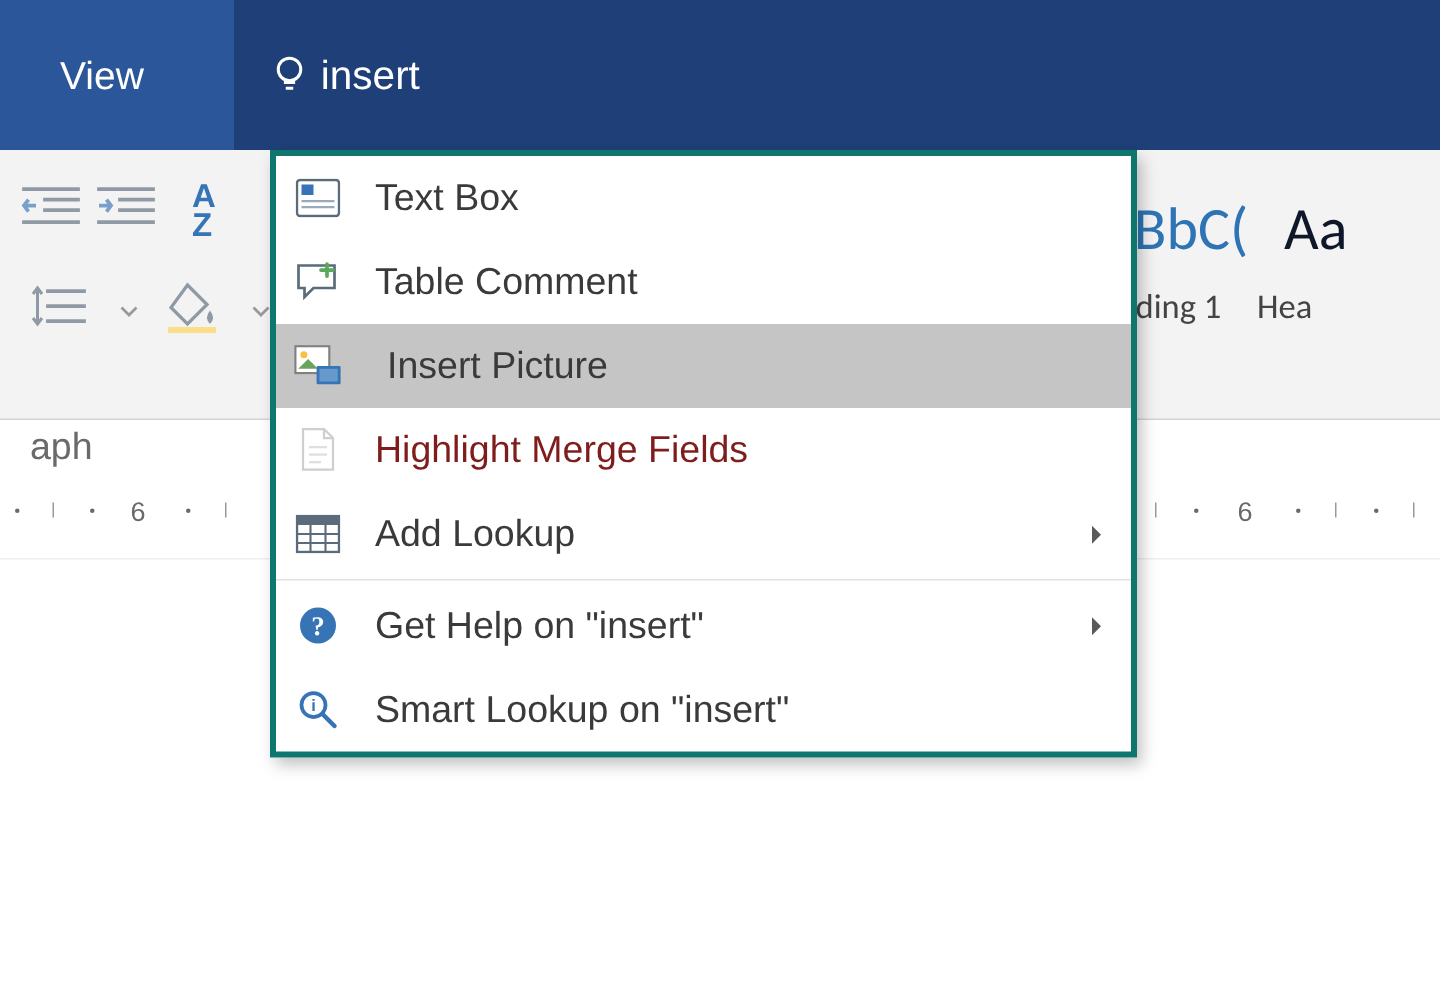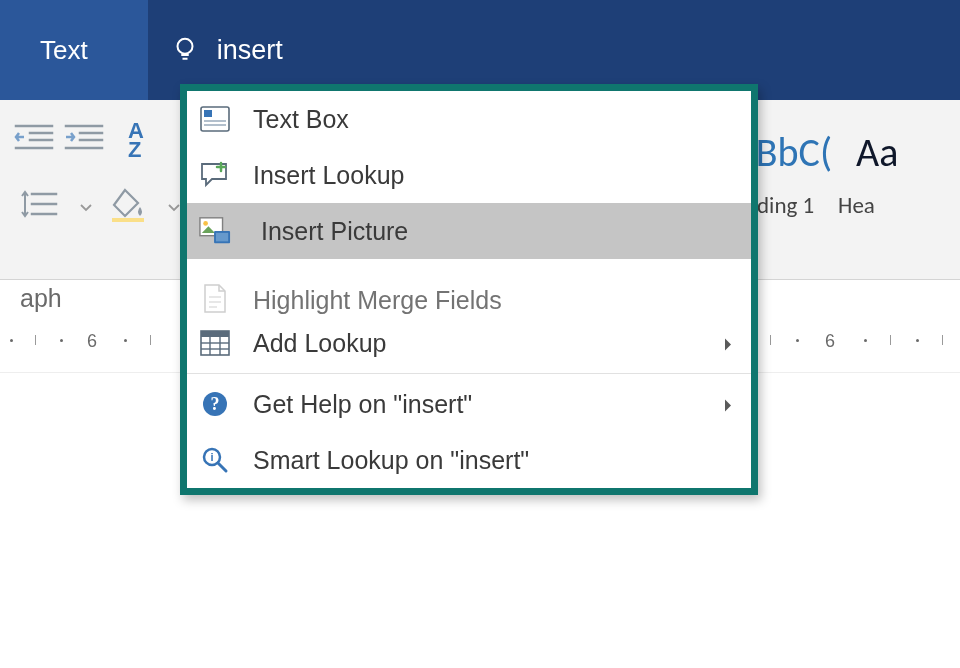--- a/index.html
+++ b/index.html
@@ -25,21 +25,21 @@
       font-weight: 400;
       margin-right: 60px;
     }
     .tell-me-region {
       background: #1e3f77;
       height: 100px;
       flex: 1;
       display: flex;
       align-items: center;
       padding-left: 22px;
-      gap: 17px;
+      gap: 6px;
     }
     .bulb-icon { width: 30px; height: 30px; }
     .tell-me-text { color: #fff; font-size: 27px; font-weight: 300; }
 
     .ribbon {
       background: #f3f3f3;
       border-bottom: 1px solid #d4d4d4;
       height: 180px;
       position: relative;
       display: flex;
@@ -112,43 +112,43 @@
       position: absolute;
       top: 4px;
       width: 1px;
       height: 10px;
       background: #9a9a9a;
     }
 
     .dropdown {
       position: absolute;
       left: 180px;
-      top: 84px;
+      top: 100px;
       width: 578px;
       background: #fff;
-      border: 7px solid #0f766e;
+      border: 4px solid #0f766e;
       box-shadow: 3px 5px 10px rgba(0,0,0,0.25);
       z-index: 10;
     }
     .dd-item {
       display: flex;
       align-items: center;
       height: 56px;
       padding-left: 12px;
       padding-right: 20px;
       font-size: 25px;
       color: #3a3a3a;
       gap: 22px;
       position: relative;
     }
     .dd-item.highlight {
       background: #c5c5c5;
       gap: 30px;
     }
-    .dd-item.disabled { color: #737373; align-items: flex-end; }
+    .dd-item.disabled { color: #7f1d1d; }
     .dd-item.disabled .dd-icon { opacity: 0.5; }
     .dd-sep {
       height: 1px;
       background: #e1e1e1;
       margin: 2px 0;
     }
     .dd-icon {
       width: 32px;
       height: 32px;
       display: flex;
@@ -167,21 +167,21 @@
       font-size: 22px;
       font-weight: bold;
       line-height: 0.85;
       letter-spacing: -2px;
     }
   </style>
 </head>
 <body>
 
 <div class="top-bar">
-  <div class="tab-label">Text</div>
+  <div class="tab-label">View</div>
   <div class="tell-me-region">
     <span class="bulb-icon">
       <svg viewBox="0 0 24 24" width="30" height="30" fill="none" stroke="#fff" stroke-width="1.6">
         <circle cx="12" cy="9" r="6"></circle>
         <path d="M9 16 h6 M10 19 h4"></path>
       </svg>
     </span>
     <span class="tell-me-text">insert</span>
   </div>
 </div>
@@ -294,21 +294,21 @@
   <div class="dd-item">
     <span class="dd-icon">
       <svg width="32" height="30" viewBox="0 0 32 30">
         <path d="M3 4 h24 v15 h-14 l-6 6 v-6 h-4 Z" fill="none" stroke="#5a6b7b" stroke-width="1.8"></path>
         <g stroke="#5aa85a" stroke-width="2.5" stroke-linecap="round">
           <line x1="22" y1="3" x2="22" y2="11"></line>
           <line x1="18" y1="7" x2="26" y2="7"></line>
         </g>
       </svg>
     </span>
-    <span>Insert Lookup</span>
+    <span>Table Comment</span>
   </div>
 
   <div class="dd-item highlight">
     <span class="dd-icon">
       <svg width="34" height="30" viewBox="0 0 34 30">
         <rect x="1" y="1" width="24" height="19" fill="#fff" stroke="#808080" stroke-width="1.5"></rect>
         <circle cx="7" cy="7" r="2.5" fill="#f8c146"></circle>
         <path d="M3 17 L10 10 L17 17 Z" fill="#6aa35b"></path>
         <rect x="16" y="15" width="17" height="13" rx="1" fill="#3774b6"></rect>
         <rect x="18" y="17" width="13" height="9" fill="#6699cc"></rect>

